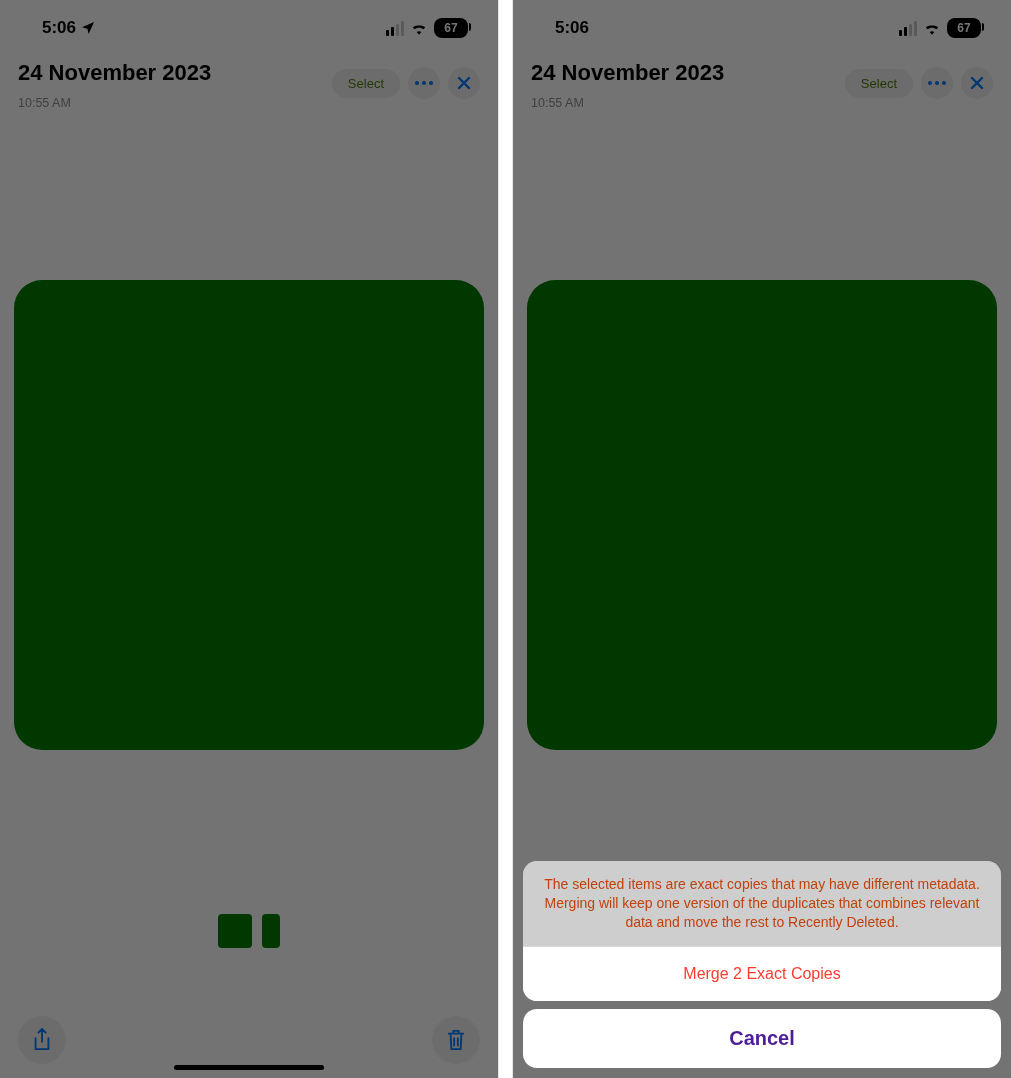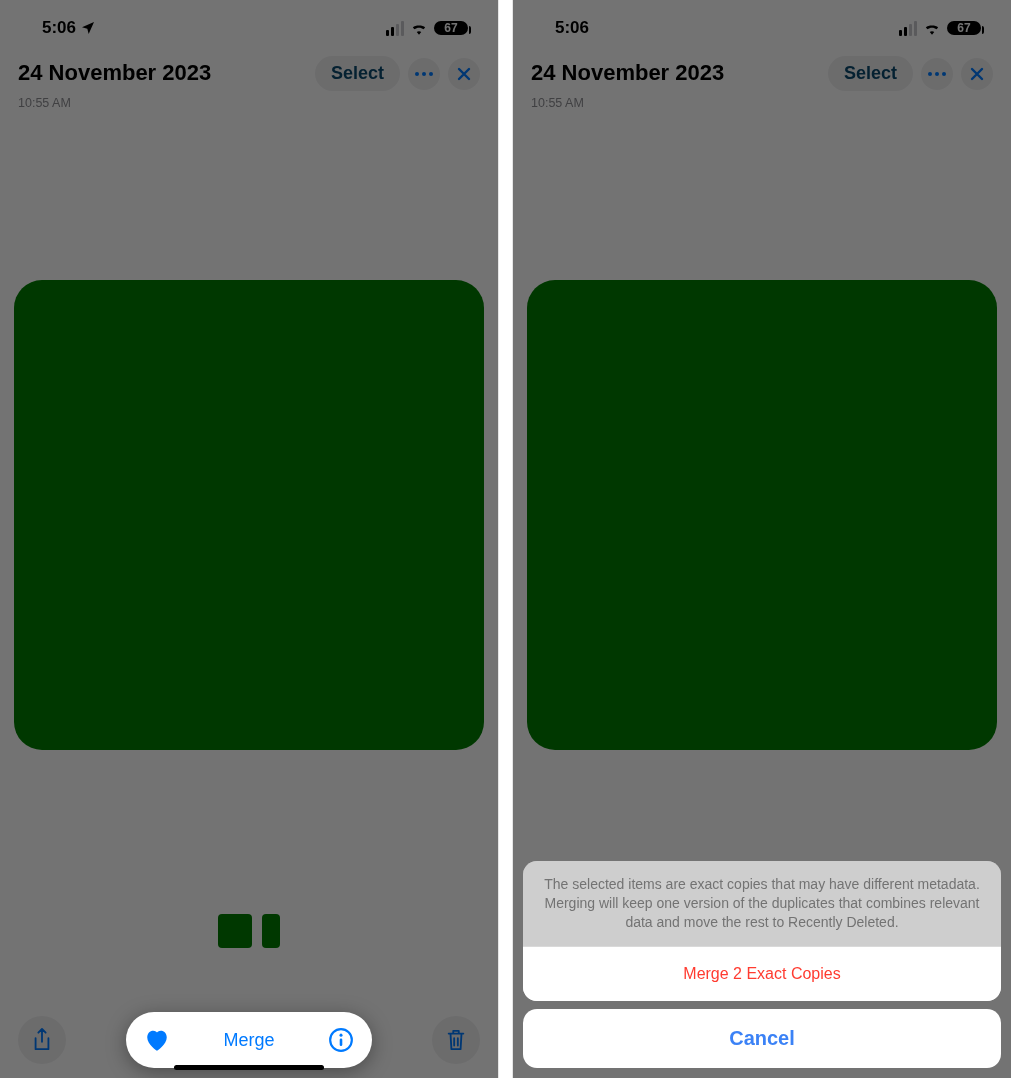--- a/index.html
+++ b/index.html
@@ -53,48 +53,48 @@
   .status-left { display: flex; align-items: center; gap: 4px; }
   .status-right { display: flex; align-items: center; gap: 6px; }
   .cellular-icon { display: inline-flex; align-items: flex-end; gap: 1.5px; }
   .cellular-icon span { width: 3.5px; background: #000; border-radius: 1px; }
   .cellular-icon span:nth-child(1){height:6px}
   .cellular-icon span:nth-child(2){height:9px}
   .cellular-icon span:nth-child(3){height:12px;background:#c7c7cc}
   .cellular-icon span:nth-child(4){height:15px;background:#c7c7cc}
   .battery-pill {
     display: inline-flex; align-items: center; justify-content: center;
-    width: 34px; height: 14px; border-radius: 8px; background: #000;
+    width: 34px; height: 20px; border-radius: 8px; background: #000;
     color: #fff; font-size: 12px; font-weight: 700;
     position: relative;
   }
   .battery-pill::after{
     content:""; position:absolute; right:-3px; top:5px; width:2.5px; height:8px;
     background:#000; border-radius:0 2px 2px 0;
   }
   
   .header {
     display: flex;
     justify-content: space-between;
-    align-items: flex-start;
+    align-items: center;
     padding: 10px 18px 6px 18px;
     gap: 20px;
   }
   .header-left { display: flex; flex-direction: column; }
   .date-title { font-size: 22px; font-weight: 700; color: #000; }
   .date-sub { font-size: 12.5px; color: #8e8e93; margin-top: 10px; }
   .header-right { display: flex; align-items: center; gap: 8px; margin-top:-4px;}
   .pill-btn {
     background: rgba(120,120,128,0.12);
-    color: #0c4a6e;
+    color: #4d7c0f;
     border: none;
     border-radius: 18px;
     padding: 7px 16px;
-    font-size: 18px;
-    font-weight: 700;
+    font-size: 13px;
+    font-weight: 400;
   }
   .circle-btn {
     width: 32px; height: 32px; border-radius: 16px;
     background: rgba(120,120,128,0.12);
     color: #007aff;
     display: flex; align-items: center; justify-content: center;
     font-size: 20px;
     border: none;
   }
   
@@ -170,39 +170,39 @@
     border-radius: 14px;
     overflow: hidden;
   }
   .sheet-msg {
     padding: 14px 18px 14px 18px;
     font-size: 14px;
     color: #666;
     text-align: center;
     line-height: 1.35;
   }
-  .sheet-msg.dimmed { background: rgba(180,180,180,0.5); color:#737373; }
+  .sheet-msg.dimmed { background: rgba(180,180,180,0.5); color:#c2410c; }
   .sheet-action {
     width: 100%;
     border: none;
     background: #fff;
     padding: 18px 0;
     font-size: 16px;
     color: #ff3b30;
     border-top: 0.5px solid rgba(0,0,0,0.15);
   }
   .sheet-cancel {
     width: 100%;
     border: none;
     background: #fff;
     border-radius: 14px;
     padding: 18px 0;
     font-size: 20px;
     font-weight: 600;
-    color: #3b82f6;
+    color: #4c1d95;
   }
   
   svg { display: block; }
 </style>
 </head>
 <body>
 
 <div class="phone">
   <div class="screen">
 
@@ -267,35 +267,20 @@
     </div>
 
     <div class="bottom-bar">
       <button class="square-btn">
         <span>
           <svg width="22" height="26" viewBox="0 0 24 28">
               <path fill="none" stroke="#007aff" stroke-width="2" stroke-linecap="round" stroke-linejoin="round" d="M12 2v14M8 6l4-4 4 4M5 12v12h14V12"></path>
             </svg>
         </span>
       </button>
-      <div class="merge-pill">
-        <span class="heart-icon">
-          <svg width="26" height="24" viewBox="0 0 24 22">
-              <path fill="#007aff" d="M12 21s-9-5.7-9-12.2C3 5 5.5 2.5 8.5 2.5c2 0 3.2 1.1 3.5 1.6.3-.5 1.5-1.6 3.5-1.6 3 0 5.5 2.5 5.5 6.3C21 15.3 12 21 12 21z"></path>
-            </svg>
-        </span>
-        <span class="merge-label">Merge</span>
-        <span class="info-icon">
-          <svg width="26" height="26" viewBox="0 0 24 24">
-              <circle cx="12" cy="12" r="10" fill="none" stroke="#007aff" stroke-width="2"></circle>
-              <circle cx="12" cy="7.5" r="1.4" fill="#007aff"></circle>
-              <rect x="10.8" y="10.5" width="2.4" height="7" rx="1.2" fill="#007aff"></rect>
-            </svg>
-        </span>
-      </div>
       <button class="square-btn">
         <span>
           <svg width="22" height="26" viewBox="0 0 24 28">
               <path fill="none" stroke="#007aff" stroke-width="2" stroke-linecap="round" stroke-linejoin="round" d="M4 7h16M9 7V4h6v3M6 7l1 17h10l1-17M10 12v8M14 12v8"></path>
             </svg>
         </span>
       </button>
     </div>
 
     <div class="home-indicator"></div>

